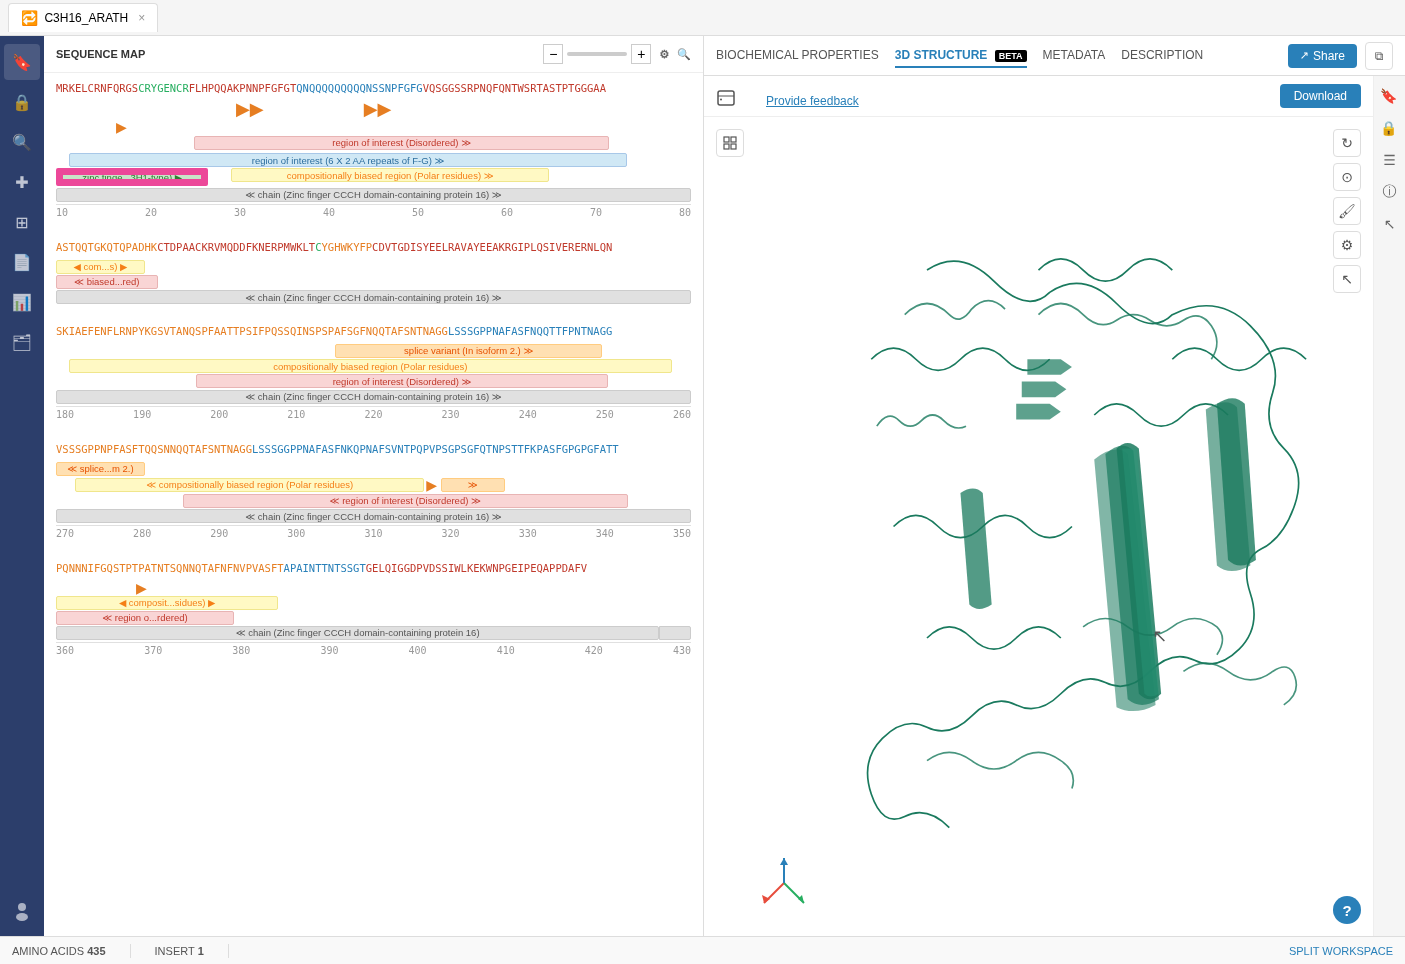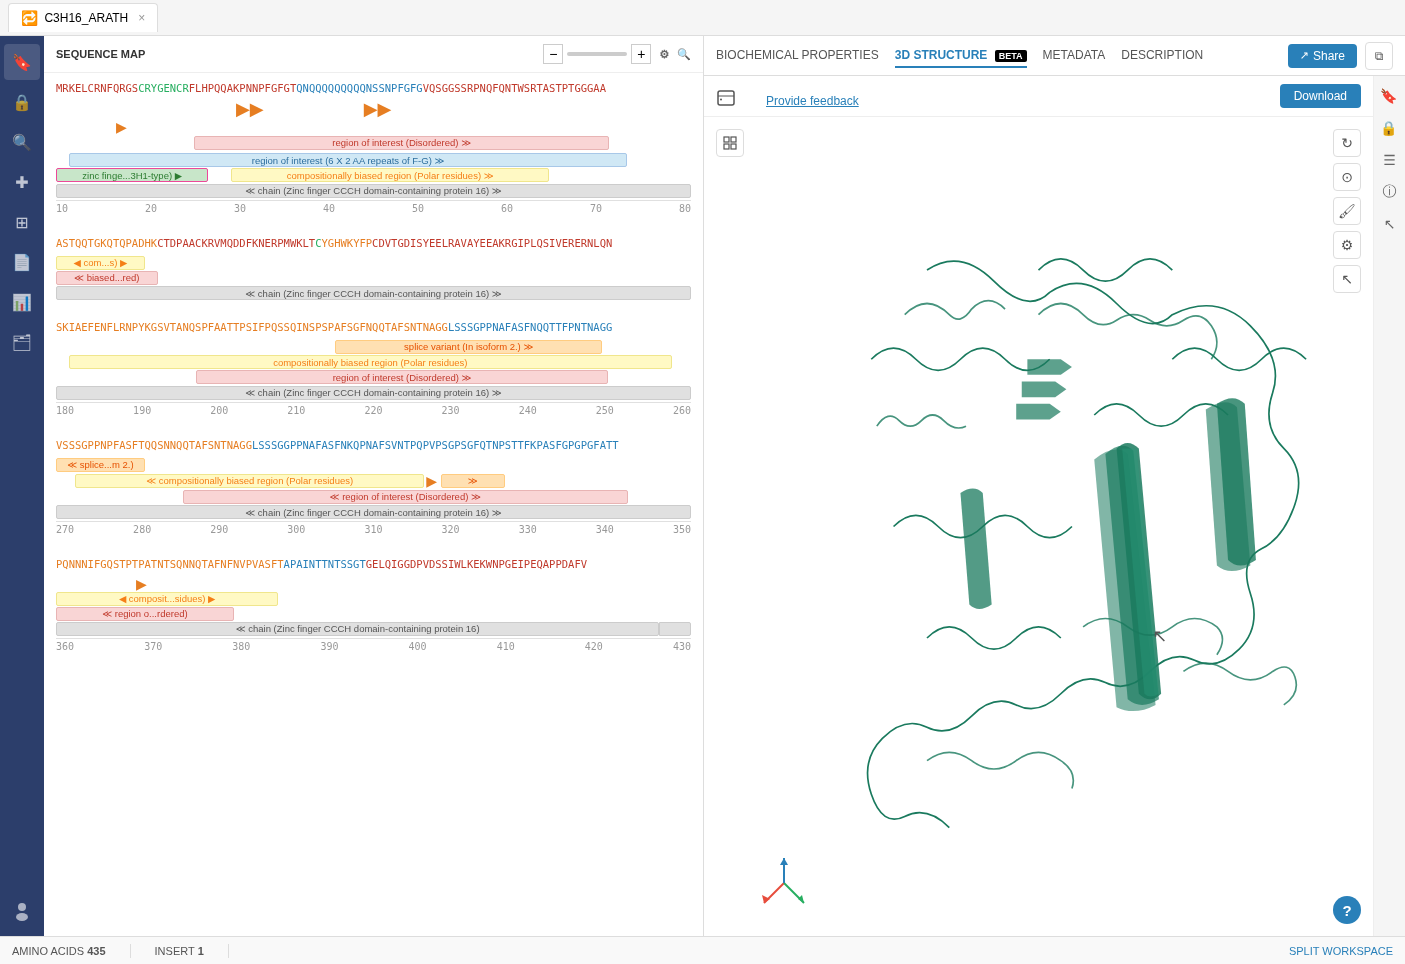--- a/index.html
+++ b/index.html
@@ -37,21 +37,21 @@
     }
     .zoom-controls { display: flex; align-items: center; gap: 4px; }
     .zoom-btn { width: 20px; height: 20px; border: 1px solid #ccc; background: #fff; cursor: pointer; display: flex; align-items: center; justify-content: center; font-size: 14px; }
 
     .sequence-content { flex: 1; overflow-y: auto; padding: 8px 12px; }
 
     
     .seq-section { margin-bottom: 20px; }
     .feat-pink { background: #f9d5d5; color: #c0392b; border: 1px solid #e8b4b4; }
     .feat-blue { background: #d0e8f5; color: #2c6e9e; border: 1px solid #a8c8e8; }
-    .feat-green { background: #c8e6c9; color: #2e7d32; border: 1px solid #ec4899; }
+    .feat-green { background: #c8e6c9; color: #2e7d32; border: 7px solid #ec4899; }
     .feat-yellow { background: #fff9c4; color: #f57f17; border: 1px solid #f0e68c; }
     .feat-orange { background: #ffe0b2; color: #e65100; border: 1px solid #ffcc80; }
     .feat-gray { background: #e0e0e0; color: #555; border: 1px solid #ccc; }
 
     
     .right-panel { flex: 1; display: flex; flex-direction: column; overflow: hidden; }
 
     
     .right-tabs { display: flex; align-items: center; border-bottom: 1px solid #ddd; padding: 0 12px; height: 40px; gap: 16px; flex-shrink: 0; }
     .right-tab { font-size: 12px; color: #555; cursor: pointer; padding: 4px 0; border-bottom: 2px solid transparent; }

